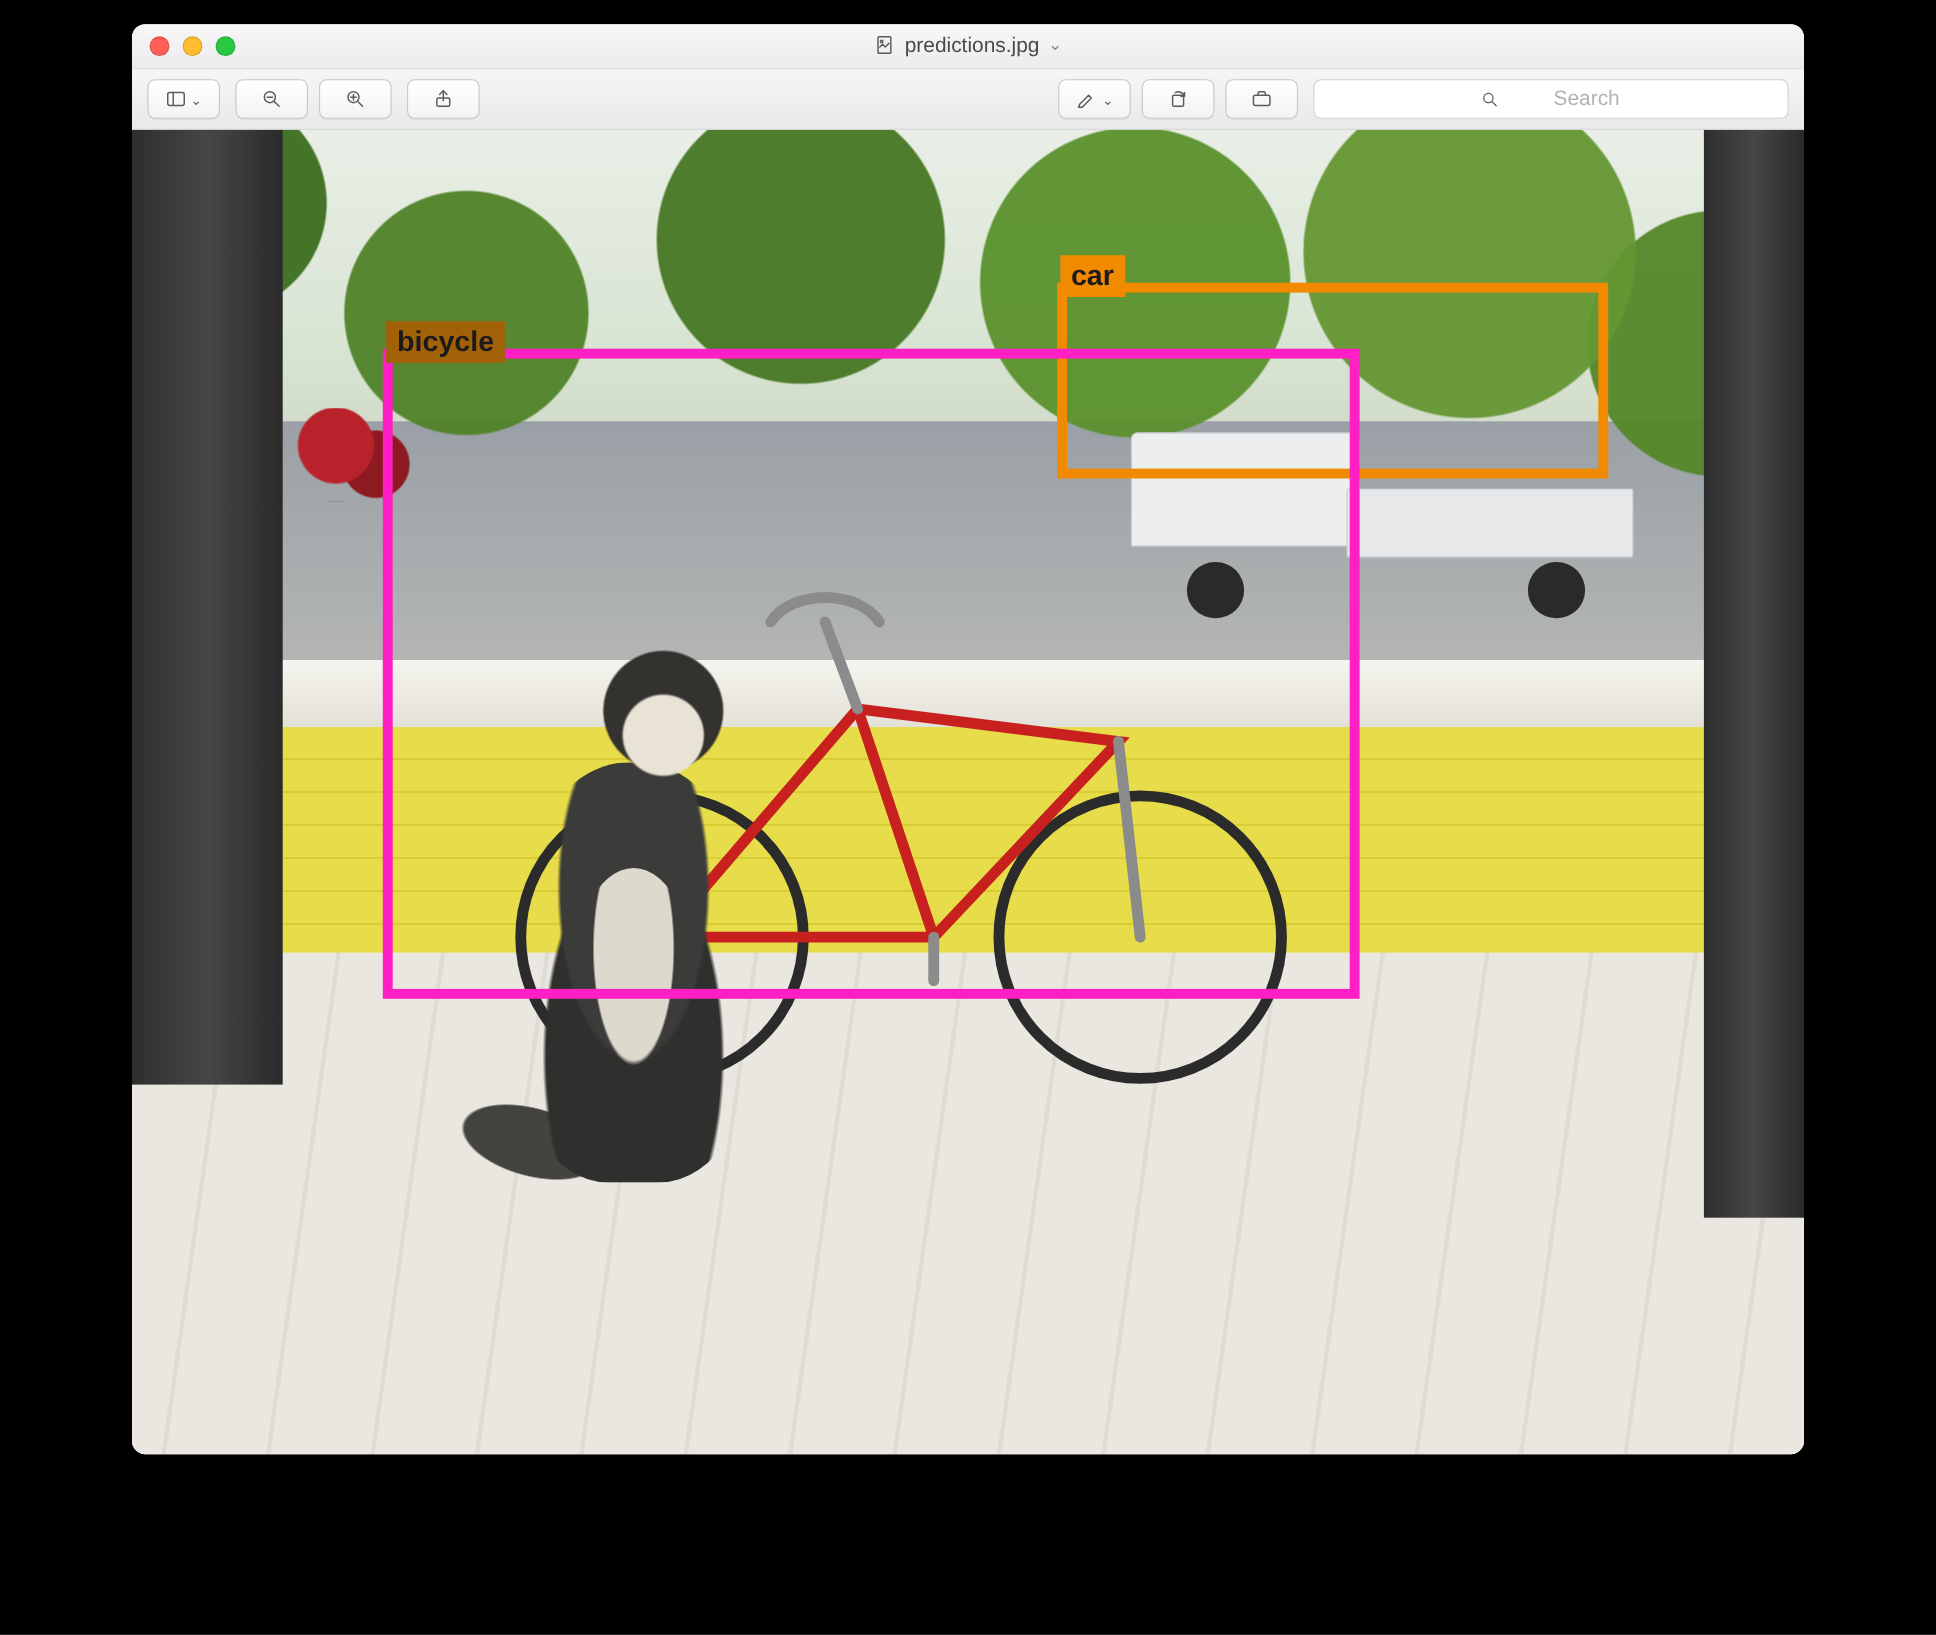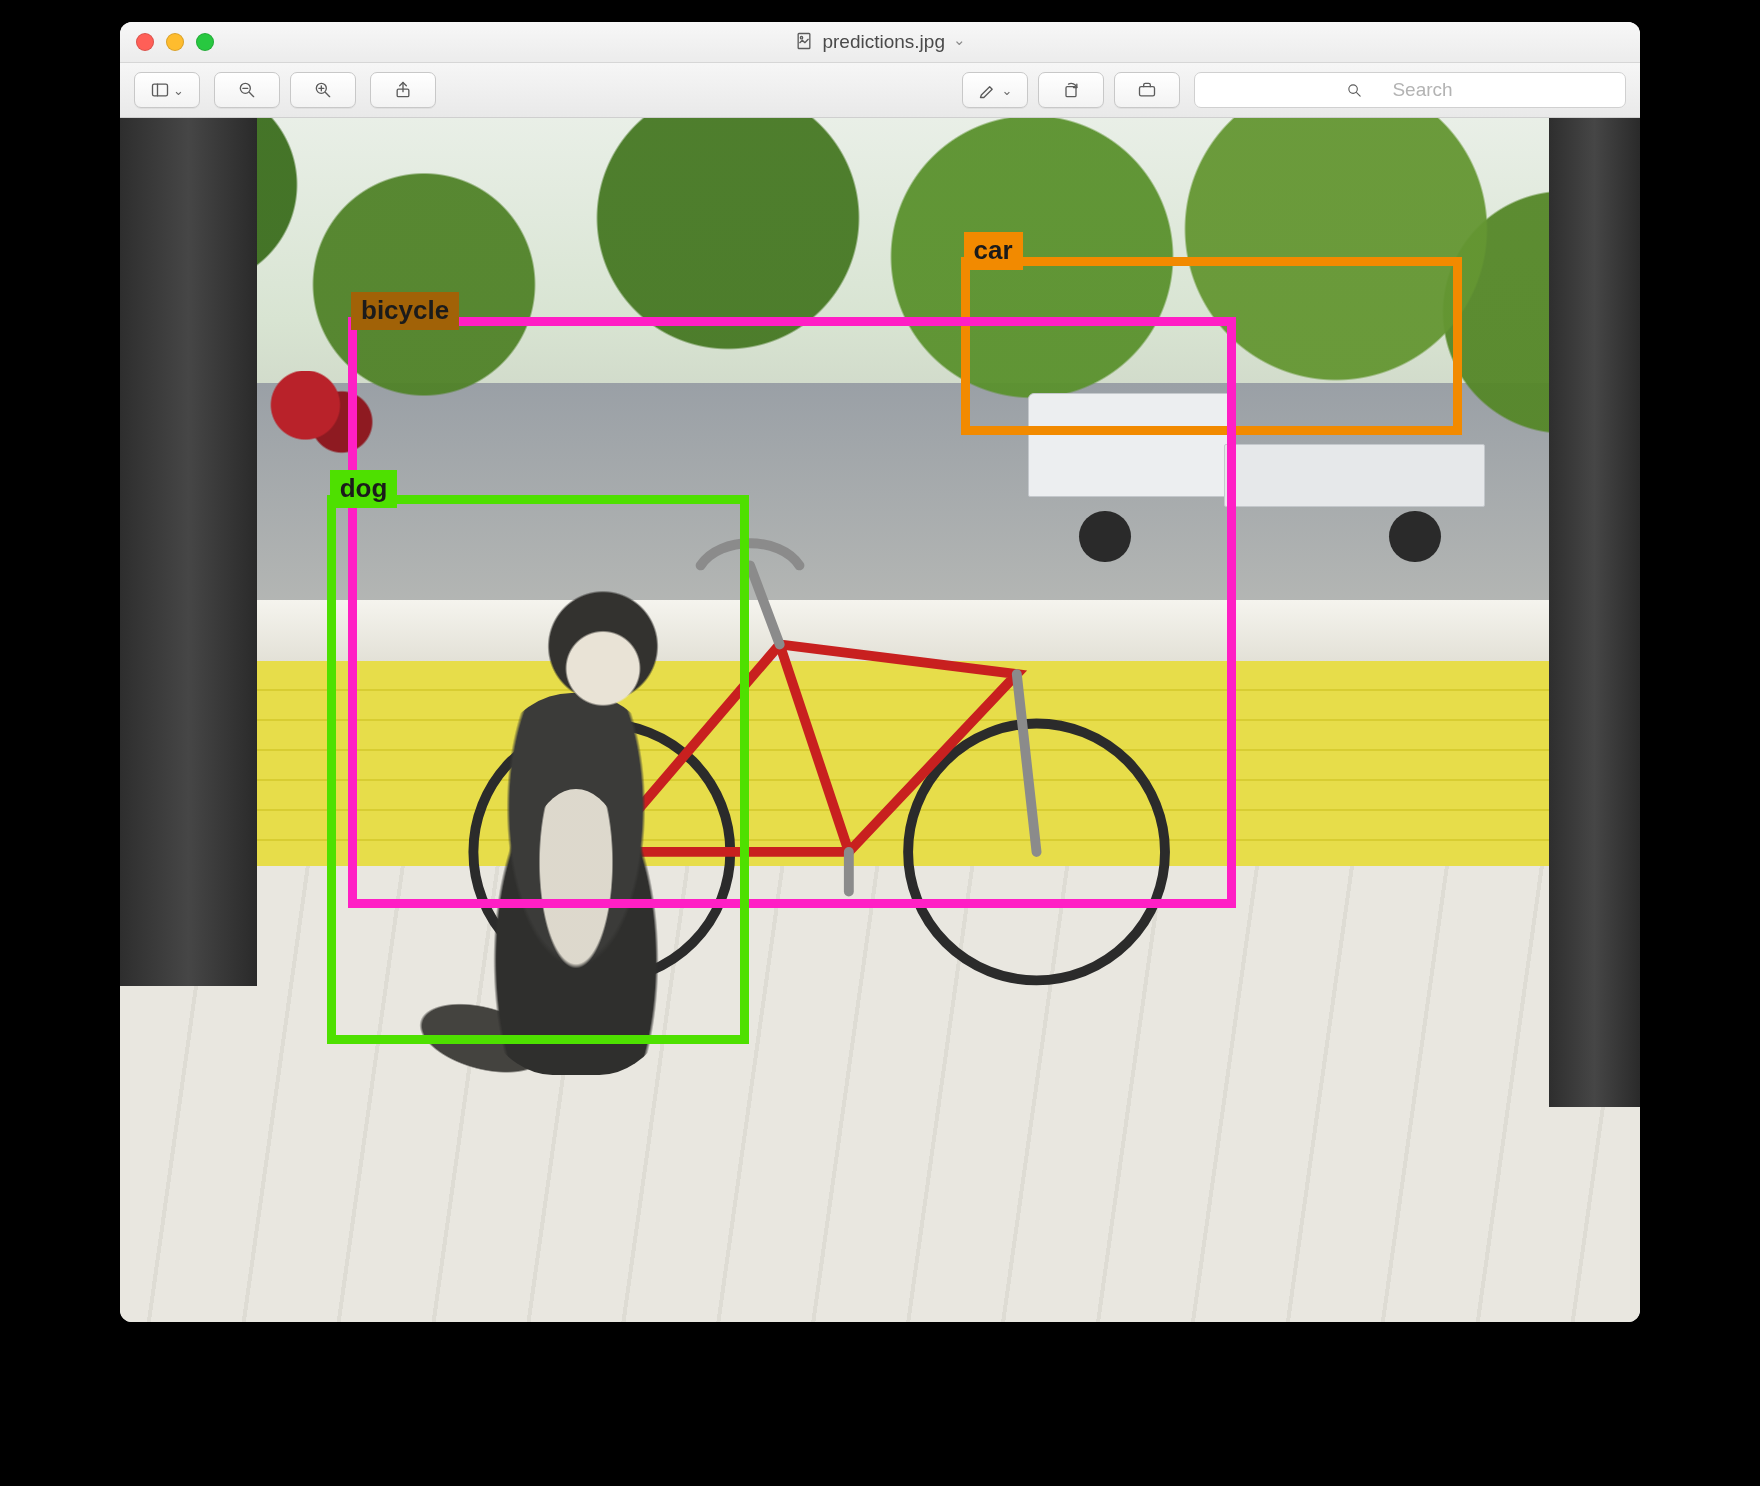--- a/index.html
+++ b/index.html
@@ -114,21 +114,21 @@
     color: #b3b3b3;
     font-size: 19px;
   }
   .search input {
     border: none;
     outline: none;
     background: transparent;
     font-size: 19px;
     color: #3b82f6;
     width: 100px;
-    text-align: center;
+    text-align: right;
   }
   .search input::placeholder { color: #b3b3b3; }
 
   
   .ico { width: 20px; height: 20px; display: block; }
   .ico path, .ico circle, .ico line, .ico rect, .ico polyline {
     fill: none;
     stroke: #5b5b5b;
     stroke-width: 1.6;
     stroke-linecap: round;
@@ -514,18 +514,15 @@
         <div class="head"></div>
       </div>
     </div>
 
     <div class="det car">
       <div class="tag">car</div>
     </div>
     <div class="det bicycle">
       <div class="tag">bicycle</div>
     </div>
-    <div class="det dog">
-      <div class="tag">dog</div>
-    </div>
 
   </div>
 </div>
 
 </body></html>

